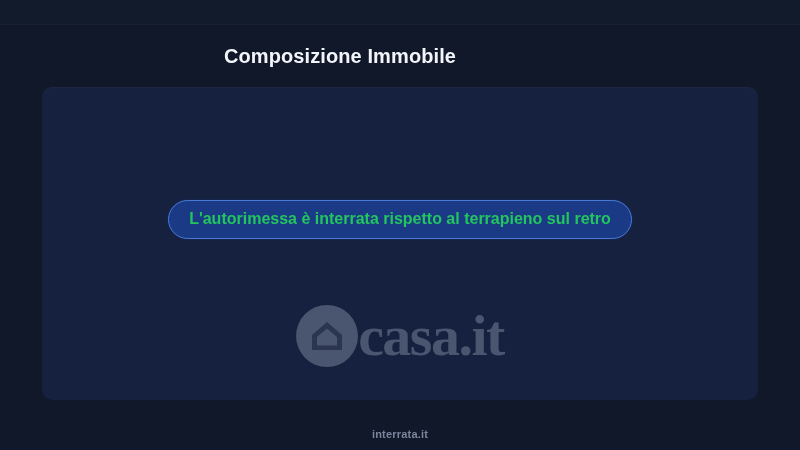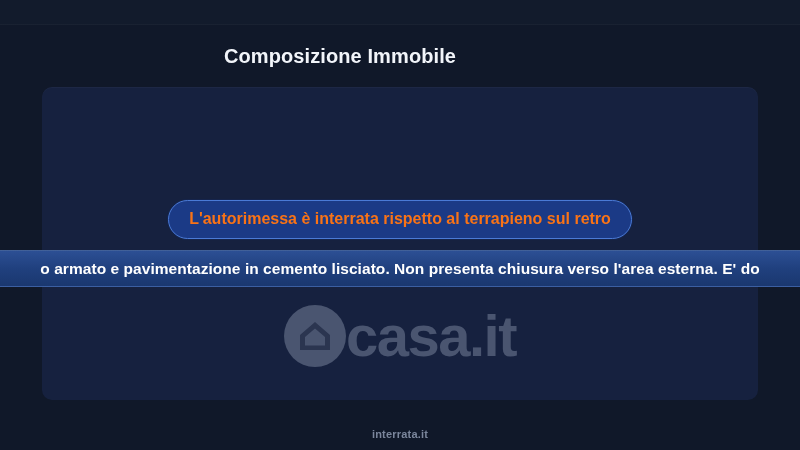--- a/index.html
+++ b/index.html
@@ -70,21 +70,21 @@
     width: 716px;
     display: flex;
     justify-content: center;
   }
   .pill {
     display: inline-block;
     padding: 8px 20px 9px 20px;
     background: #1b3a86;
     border: 1px solid #4a7ad6;
     border-radius: 22px;
-    color: #f97316;
+    color: #22c55e;
     font-size: 16px;
     font-weight: bold;
     line-height: 20px;
     white-space: nowrap;
     box-shadow: 0 0 0 1px rgba(20,40,90,0.5);
   }
 
   
   .band {
     position: absolute;
@@ -115,20 +115,21 @@
   
   .watermark {
     position: absolute;
     left: 0;
     top: 218px;
     width: 716px;
     display: flex;
     align-items: center;
     justify-content: center;
     opacity: 1;
+    font-family: Liberation Serif, serif;
   }
   .wm-badge {
     width: 62px;
     height: 62px;
     border-radius: 50%;
     background: #4a5570;
     display: flex;
     align-items: center;
     justify-content: center;
     flex: none;
@@ -166,23 +167,20 @@
   <div class="top-rule"></div>
 
   <div class="page-title">Composizione Immobile</div>
 
   <div class="card">
 
     <div class="pill-row">
       <div class="pill">L'autorimessa è interrata rispetto al terrapieno sul retro</div>
     </div>
 
-    <div class="band">
-      <div class="band-text">o armato e pavimentazione in cemento lisciato. Non presenta chiusura verso l'area esterna. E' do</div>
-    </div>
 
     <div class="watermark">
       <div class="wm-badge">
         <svg width="62" height="62" viewBox="0 0 62 62" aria-hidden="true">
           <path d="M31 17 L46 30 L46 45 L16 45 L16 30 Z
                    M31 23.5 L41 32 L41 40.5 L21 40.5 L21 32 Z" fill="#2b3550" fill-rule="evenodd"></path>
         </svg>
       </div>
       <div class="wm-word">casa.it</div>
     </div>

